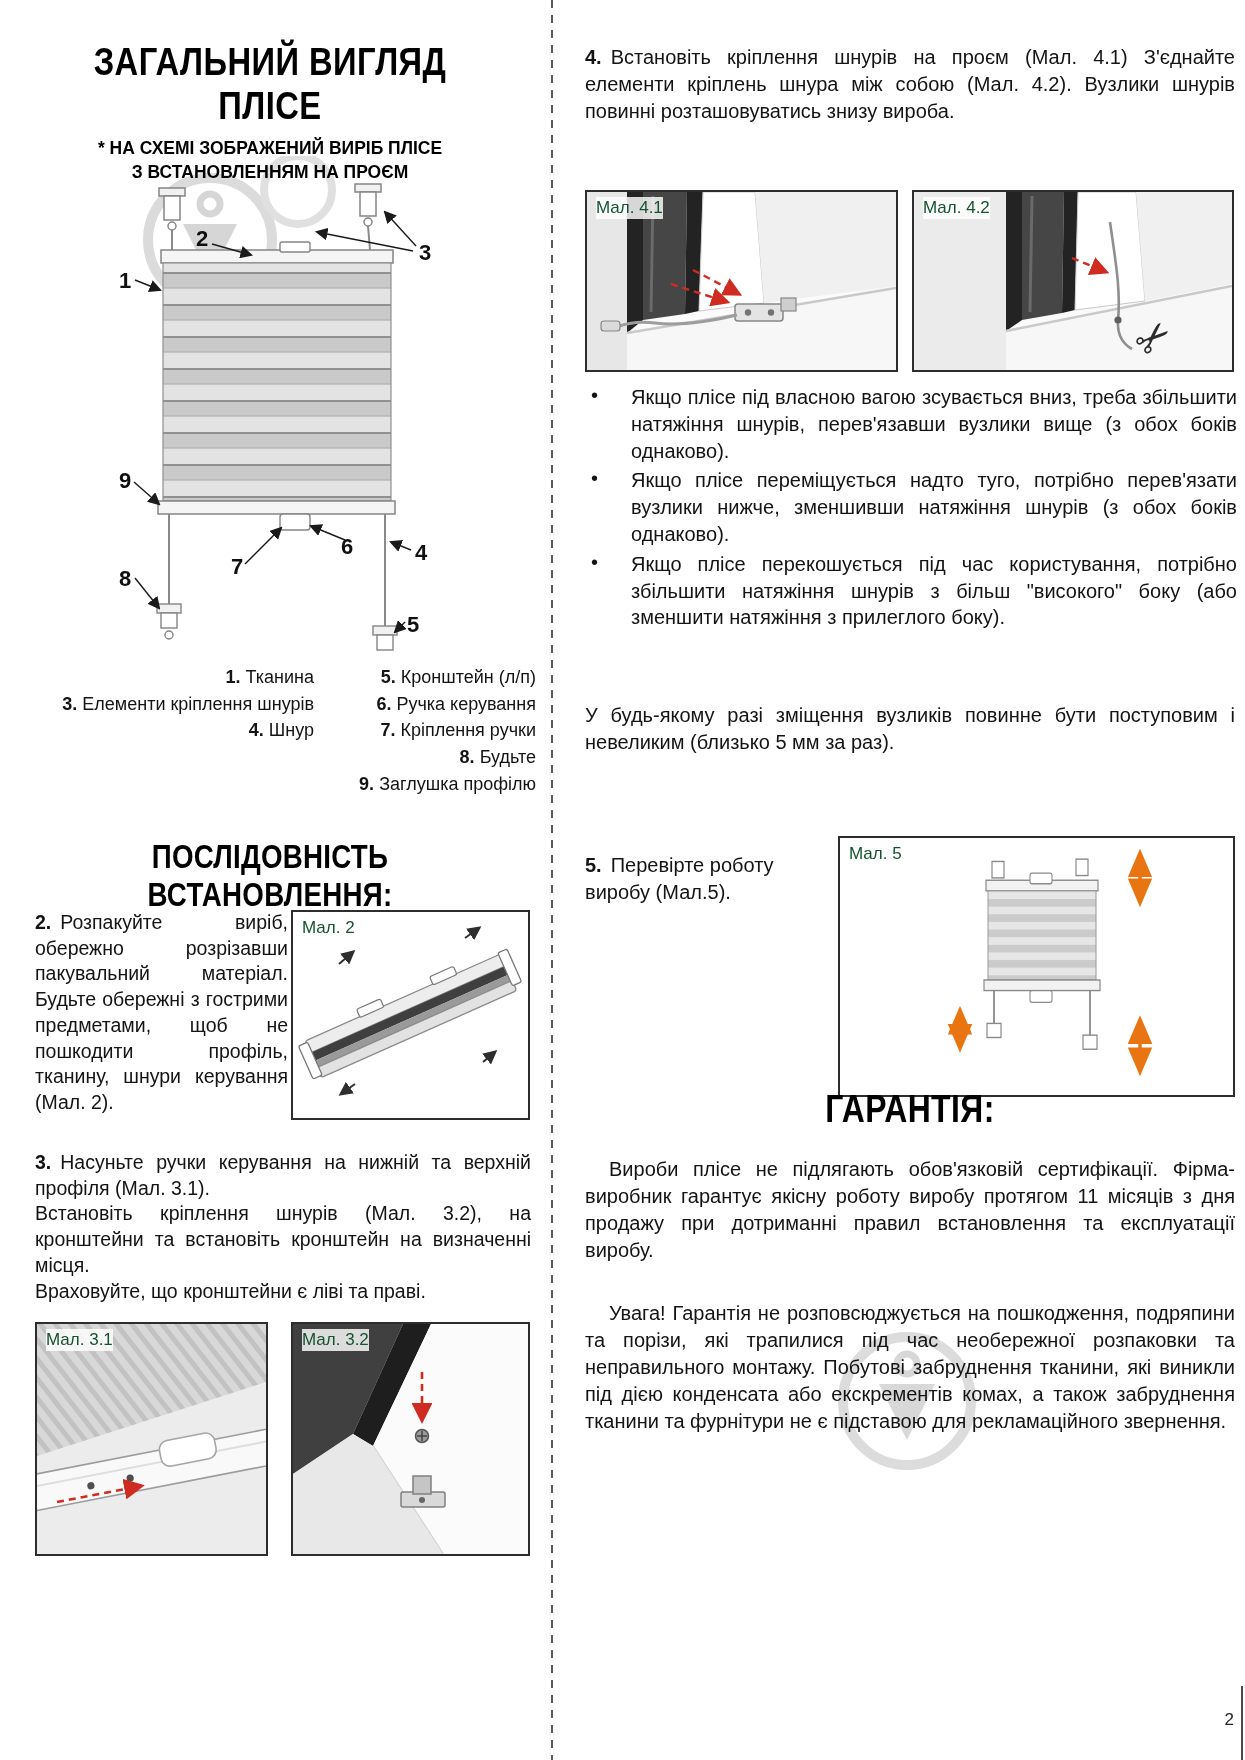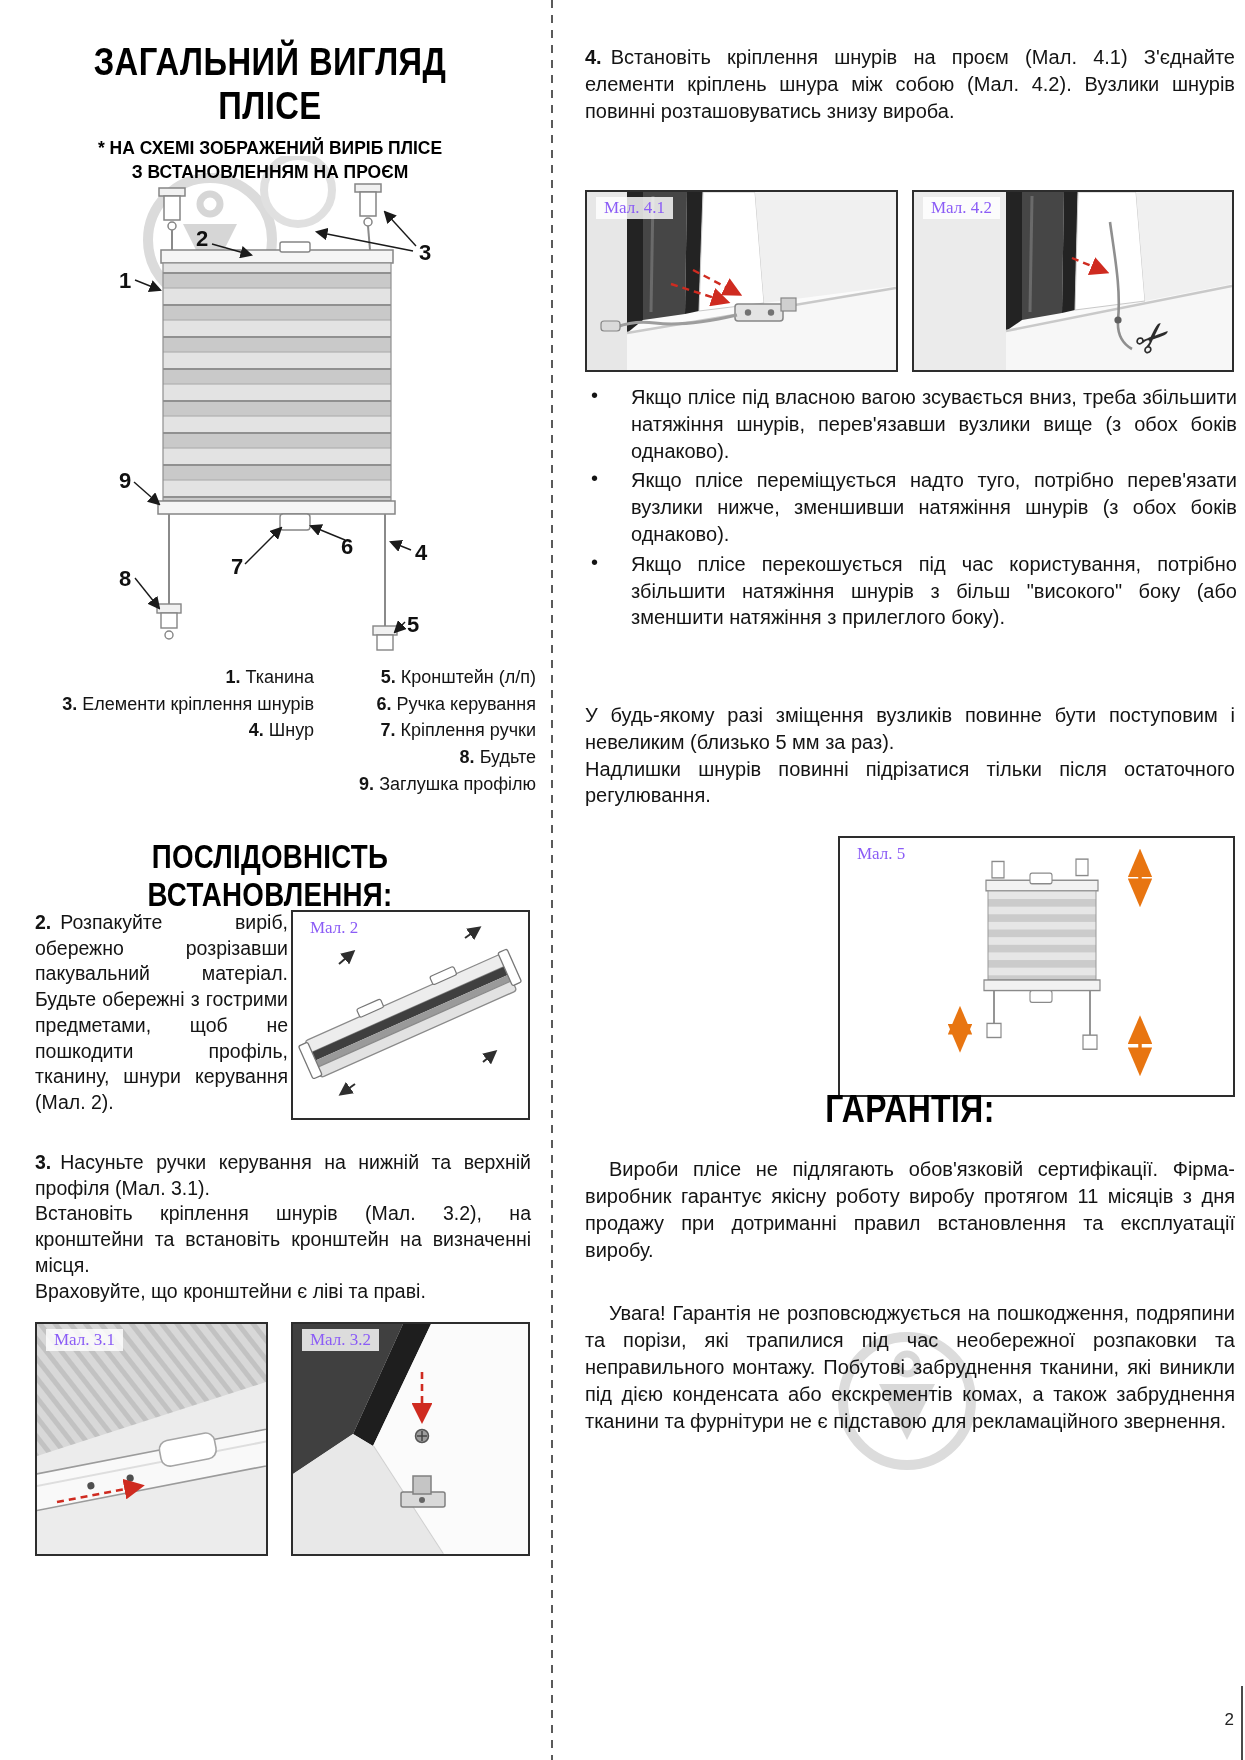--- a/index.html
+++ b/index.html
@@ -23,22 +23,22 @@
   .body-r { font-size:20px; line-height:1.34; text-align:justify; }
   .stepnum { font-weight:bold; margin-right:9px; }
   .legend { left:42px; top:666px; width:494px; display:flex; }
   .legend-col1 { width:272px; }
   .legend-col2 { flex:1; }
   .legend-item { font-size:18px; line-height:1.26; padding-left:24px; text-indent:-24px; margin-bottom:4px;text-align:right; }
   .legend-item b { font-weight:bold; }
   .step3 p { margin:0; }
   .figbox { border:2.5px solid #2d2d2d; background:#fff; }
   .figbox svg { display:block; width:100%; height:100%; }
-  .figlabel { position:absolute; top:5px; left:9px; font-size:17px; color:#8b5cf6;
-              background:rgba(255,255,255,0.82); padding:1px 8px; z-index:2;font-family:Liberation Serif, serif; }
+  .figlabel { position:absolute; top:5px; left:9px; font-size:17px; color:#14532d;
+              background:rgba(255,255,255,0.82); padding:1px 0; z-index:2; }
   .bullets { left:585px; top:384px; width:652px; }
   .bullet { display:flex; margin-bottom:3px; }
   .bdot { flex:0 0 46px; font-size:20px; padding-left:6px; }
   .btxt { flex:1; font-size:20px; line-height:1.34; text-align:justify; }
   .paras { left:585px; top:702px; width:650px; }
   .paras p { font-size:20px; line-height:1.34; text-align:justify; margin:0; }
   .step5 { left:585px; top:852px; width:238px; font-size:20px; line-height:1.34; }
   .w-para { font-size:20px; line-height:1.35; text-align:justify; text-indent:24px; }
   .page-number { left:1208px; top:1710px; width:26px; font-size:17px; color:#222; text-align:right; }
   .edge-line { left:1241px; top:1686px; width:2px; height:74px; background:#4a4a4a; }
@@ -314,23 +314,25 @@
       <div class="btxt">Якщо плісе переміщується надто туго, потрібно перев'язати вузлики нижче, зменшивши натяжіння шнурів (з обох боків однаково).</div>
     </div>
     <div class="bullet">
       <div class="bdot">•</div>
       <div class="btxt" actable="false">Якщо плісе перекошується під час користування, потрібно збільшити натяжіння шнурів з більш "високого" боку (або зменшити натяжіння з прилеглого боку).</div>
     </div>
   </div>
 
   <div class="abs paras">
     <p>У будь-якому разі зміщення вузликів повинне бути поступовим і невеликим (близько 5 мм за раз).</p>
-    <p>Надлишки шнурів повинні підрізатися тільки після остаточного регулювання.</p>
-  </div>
-
+  </div>
+
+  <div class="abs step5">
+    <b class="stepnum">5.</b><span>Перевірте роботу виробу (Мал.5).</span>
+  </div>
 
   <div class="abs figbox" style="left:838px;top:836px;width:397px;height:261px">
     <div class="figlabel">Мал. 5</div>
     <svg viewBox="0 0 393 219" preserveAspectRatio="none">
       <defs>
         <pattern id="pl5" width="10" height="13" patternUnits="userSpaceOnUse">
           <rect width="10" height="13" fill="#e6e6e6"></rect>
           <rect width="10" height="6.5" fill="#cbcbcb"></rect>
         </pattern>
         <marker id="oa5" markerWidth="7" markerHeight="7" refX="5" refY="3.5" orient="auto-start-reverse">

